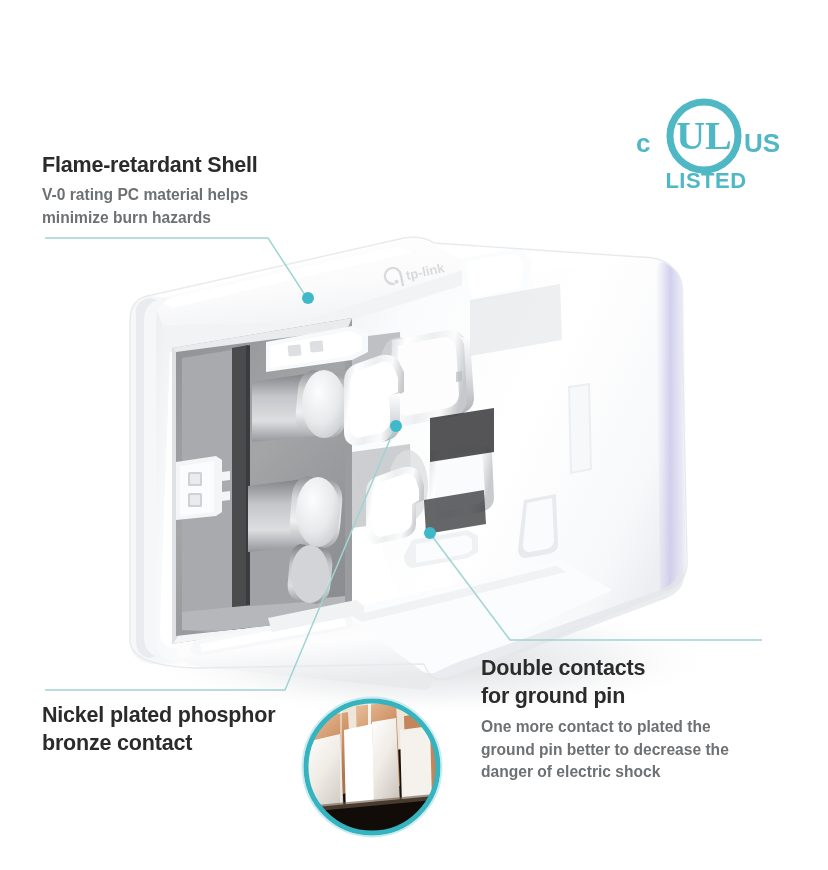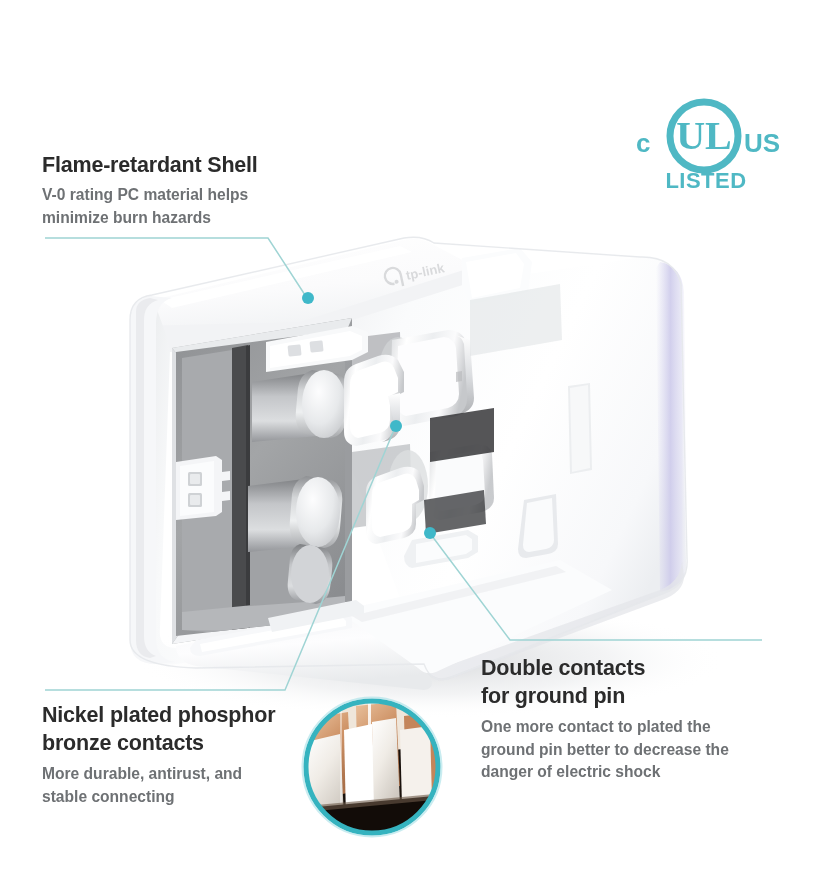--- a/index.html
+++ b/index.html
@@ -365,25 +365,21 @@
     <div class="c-title">Flame-retardant Shell</div>
     <div class="c-body">
       <div>V-0 rating PC material helps</div>
       <div>minimize burn hazards</div>
     </div>
   </div>
 
   <div class="callout" id="cal-nickel">
     <div class="c-title">
       <div>Nickel plated phosphor</div>
-      <div>bronze contacts</div>
-    </div>
-    <div class="c-body">
-      <div>More durable, antirust, and</div>
-      <div>stable connecting</div>
+      <div>bronze contact</div>
     </div>
   </div>
 
   <div class="callout" id="cal-ground">
     <div class="c-title">
       <div>Double contacts</div>
       <div>for ground pin</div>
     </div>
     <div class="c-body">
       <div>One more contact to plated the</div>

